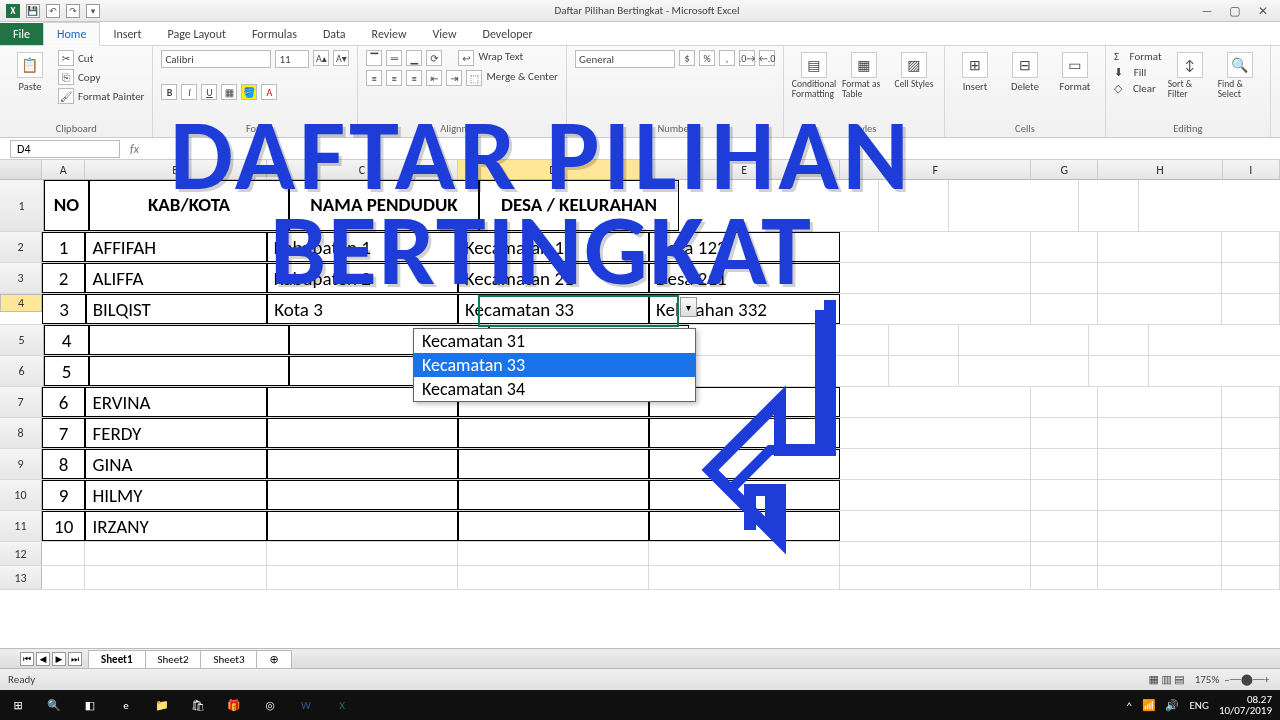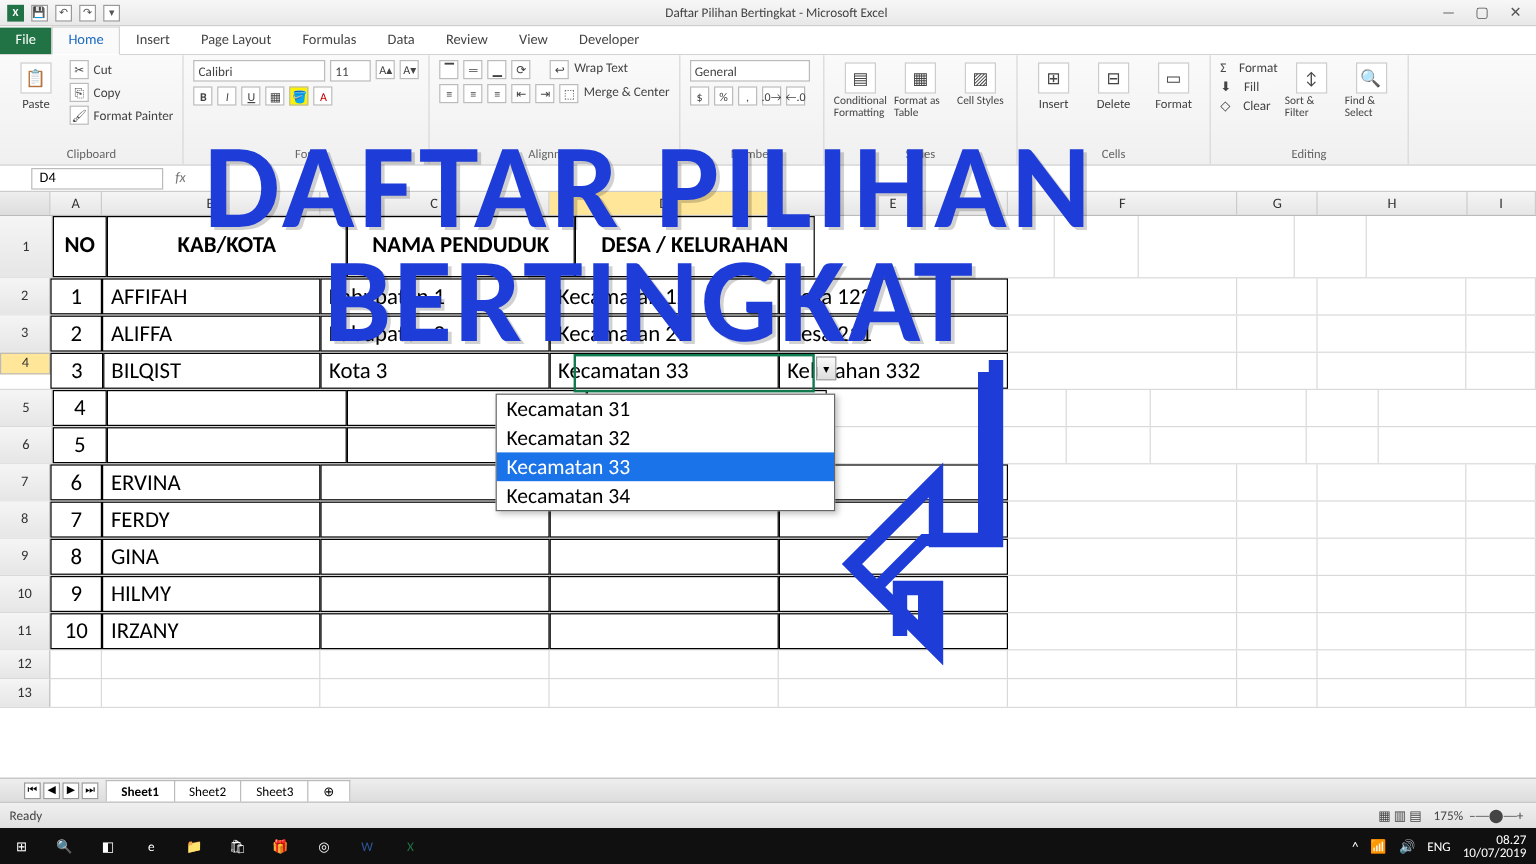--- a/index.html
+++ b/index.html
@@ -24,21 +24,21 @@
 .rgroup .lbl { text-align:center; color:#666; font-size:10.5px; padding-top:2px;}
 .bigbtn { display:flex; flex-direction:column; align-items:center; gap:2px; width:44px; padding-top:2px; font-size:10.5px; }
 .bigbtn .ic { width:26px; height:26px; border:1px solid #ccc; background:#fff; display:flex; align-items:center; justify-content:center; font-size:14px;}
 .stack { display:flex; flex-direction:column; gap:3px; }
 .stack .row { display:flex; gap:4px; align-items:center; }
 .miniic { width:16px; height:16px; border:1px solid #bbb; background:#fff; font-size:10px; display:flex; align-items:center;justify-content:center;}
 .sel { height:18px; border:1px solid #bbb; background:#fff; font-size:11px; padding:0 3px; display:flex; align-items:center;}
 
 
 .fbar { height:22px; border-bottom:1px solid #ccc; display:flex; align-items:center; font-size:12px;}
-.fbar .namebox { width:110px; border:1px solid #bbb; margin:2px 0 2px 26px; padding:1px 6px; background:#fff;}
+.fbar .namebox { width:110px; border:1px solid #bbb; margin:2px 0 2px 10px; padding:1px 6px; background:#fff;}
 .fbar .fx { padding:0 10px; color:#777; font-style:italic;}
 .fbar .finput { flex:1; border:1px solid transparent; padding:1px 4px;}
 
 
 .grid { position:relative; height:550px; font-family: Calibri, Arial, sans-serif;}
 .colheads { display:flex; height:20px; background:linear-gradient(#f5f5f5,#e6e6e6); border-bottom:1px solid #bbb; font-size:12px; color:#333;}
 .colheads .corner { width:44px; border-right:1px solid #ccc; background:linear-gradient(#eee,#ddd);}
 .colheads .ch { border-right:1px solid #ccc; display:flex; align-items:center; justify-content:center;}
 .rows { position:relative;}
 .rw { display:flex; border-bottom:1px solid #d9d9d9;}
@@ -124,21 +124,21 @@
         <div class="row">
             <div class="miniic">🖌</div>
             <span>Format Painter</span>
           </div>
       </div>
     </div>
     <div class="lbl">Clipboard</div>
   </div>
 
   <div class="rgroup" style="min-width:200px;">
-    <div class="body" style="flex-direction:column; gap:4px;">
+    <div class="body" style="flex-direction:column; gap:16px;">
       <div class="row" style="display:flex; gap:4px;">
         <div class="sel" style="width:110px;">Calibri</div>
         <div class="sel" style="width:34px;">11</div>
         <div class="miniic">A▴</div>
         <div class="miniic">A▾</div>
       </div>
       <div class="row" style="display:flex; gap:4px;">
         <div class="miniic">
             <b>B</b>
           </div>
@@ -174,21 +174,21 @@
         <div class="miniic">⇤</div>
         <div class="miniic">⇥</div>
         <div class="miniic">⬚</div>
         <span>Merge &amp; Center</span>
       </div>
     </div>
     <div class="lbl">Alignment</div>
   </div>
 
   <div class="rgroup" style="min-width:120px;">
-    <div class="body" style="flex-direction:column; gap:4px;">
+    <div class="body" style="flex-direction:row; gap:4px;">
       <div class="sel" style="width:100px;">General</div>
       <div class="row" style="display:flex; gap:4px;">
         <div class="miniic">$</div>
         <div class="miniic">%</div>
         <div class="miniic">,</div>
         <div class="miniic">.0→</div>
         <div class="miniic">←.0</div>
       </div>
     </div>
     <div class="lbl">Number</div>
@@ -424,21 +424,20 @@
         <div class="cell " style="width:60px;"></div>
   </div>
     </div>
 
   <div class="active-ring" style="left:478px; top:135px; width:201px; height:32px; border-color:#0f7b4f;"></div>
 
   <div class="dvbtn" style="left:680px; top:137px;">▾</div>
 
   <div class="dvlist" style="left:413px; top:168px; width:283px;">
     <div>Kecamatan 31</div>
-    <div>Kecamatan 32</div>
     <div class="selopt">Kecamatan 33</div>
     <div>Kecamatan 34</div>
   </div>
 </div>
 
 <div class="overlay-title">
   <div>DAFTAR PILIHAN</div>
   <div class="l2">BERTINGKAT</div>
 </div>
 

